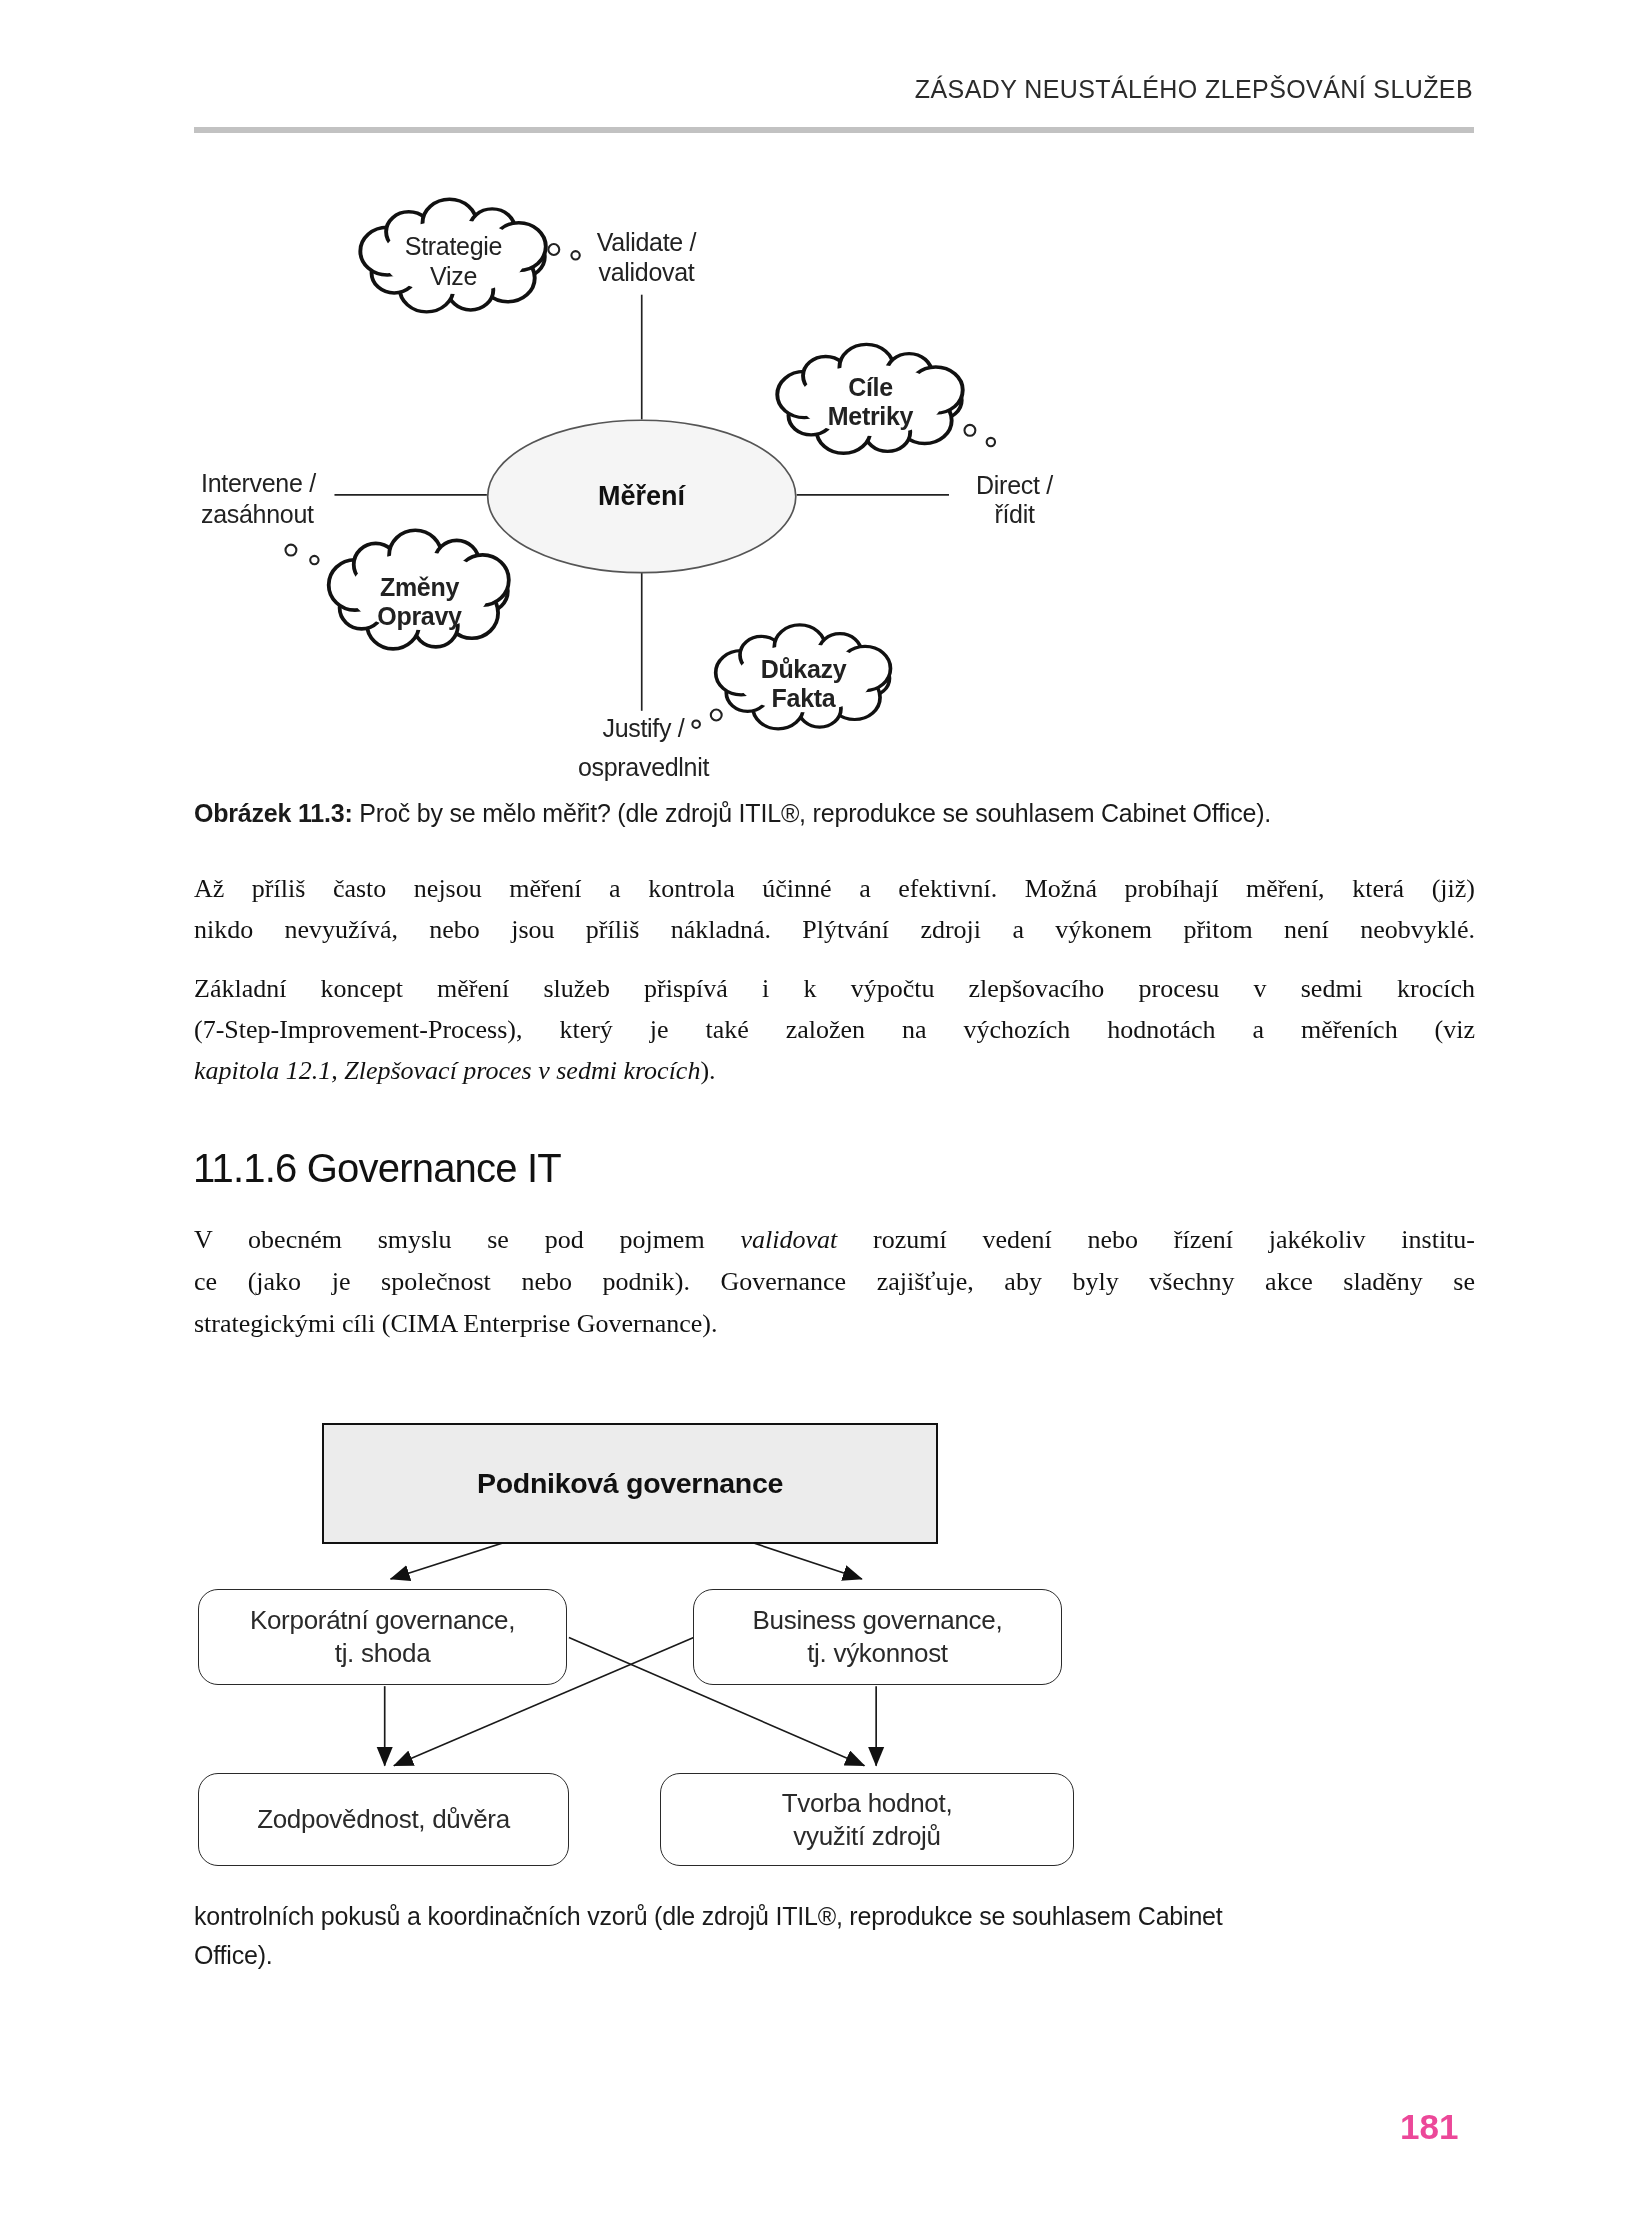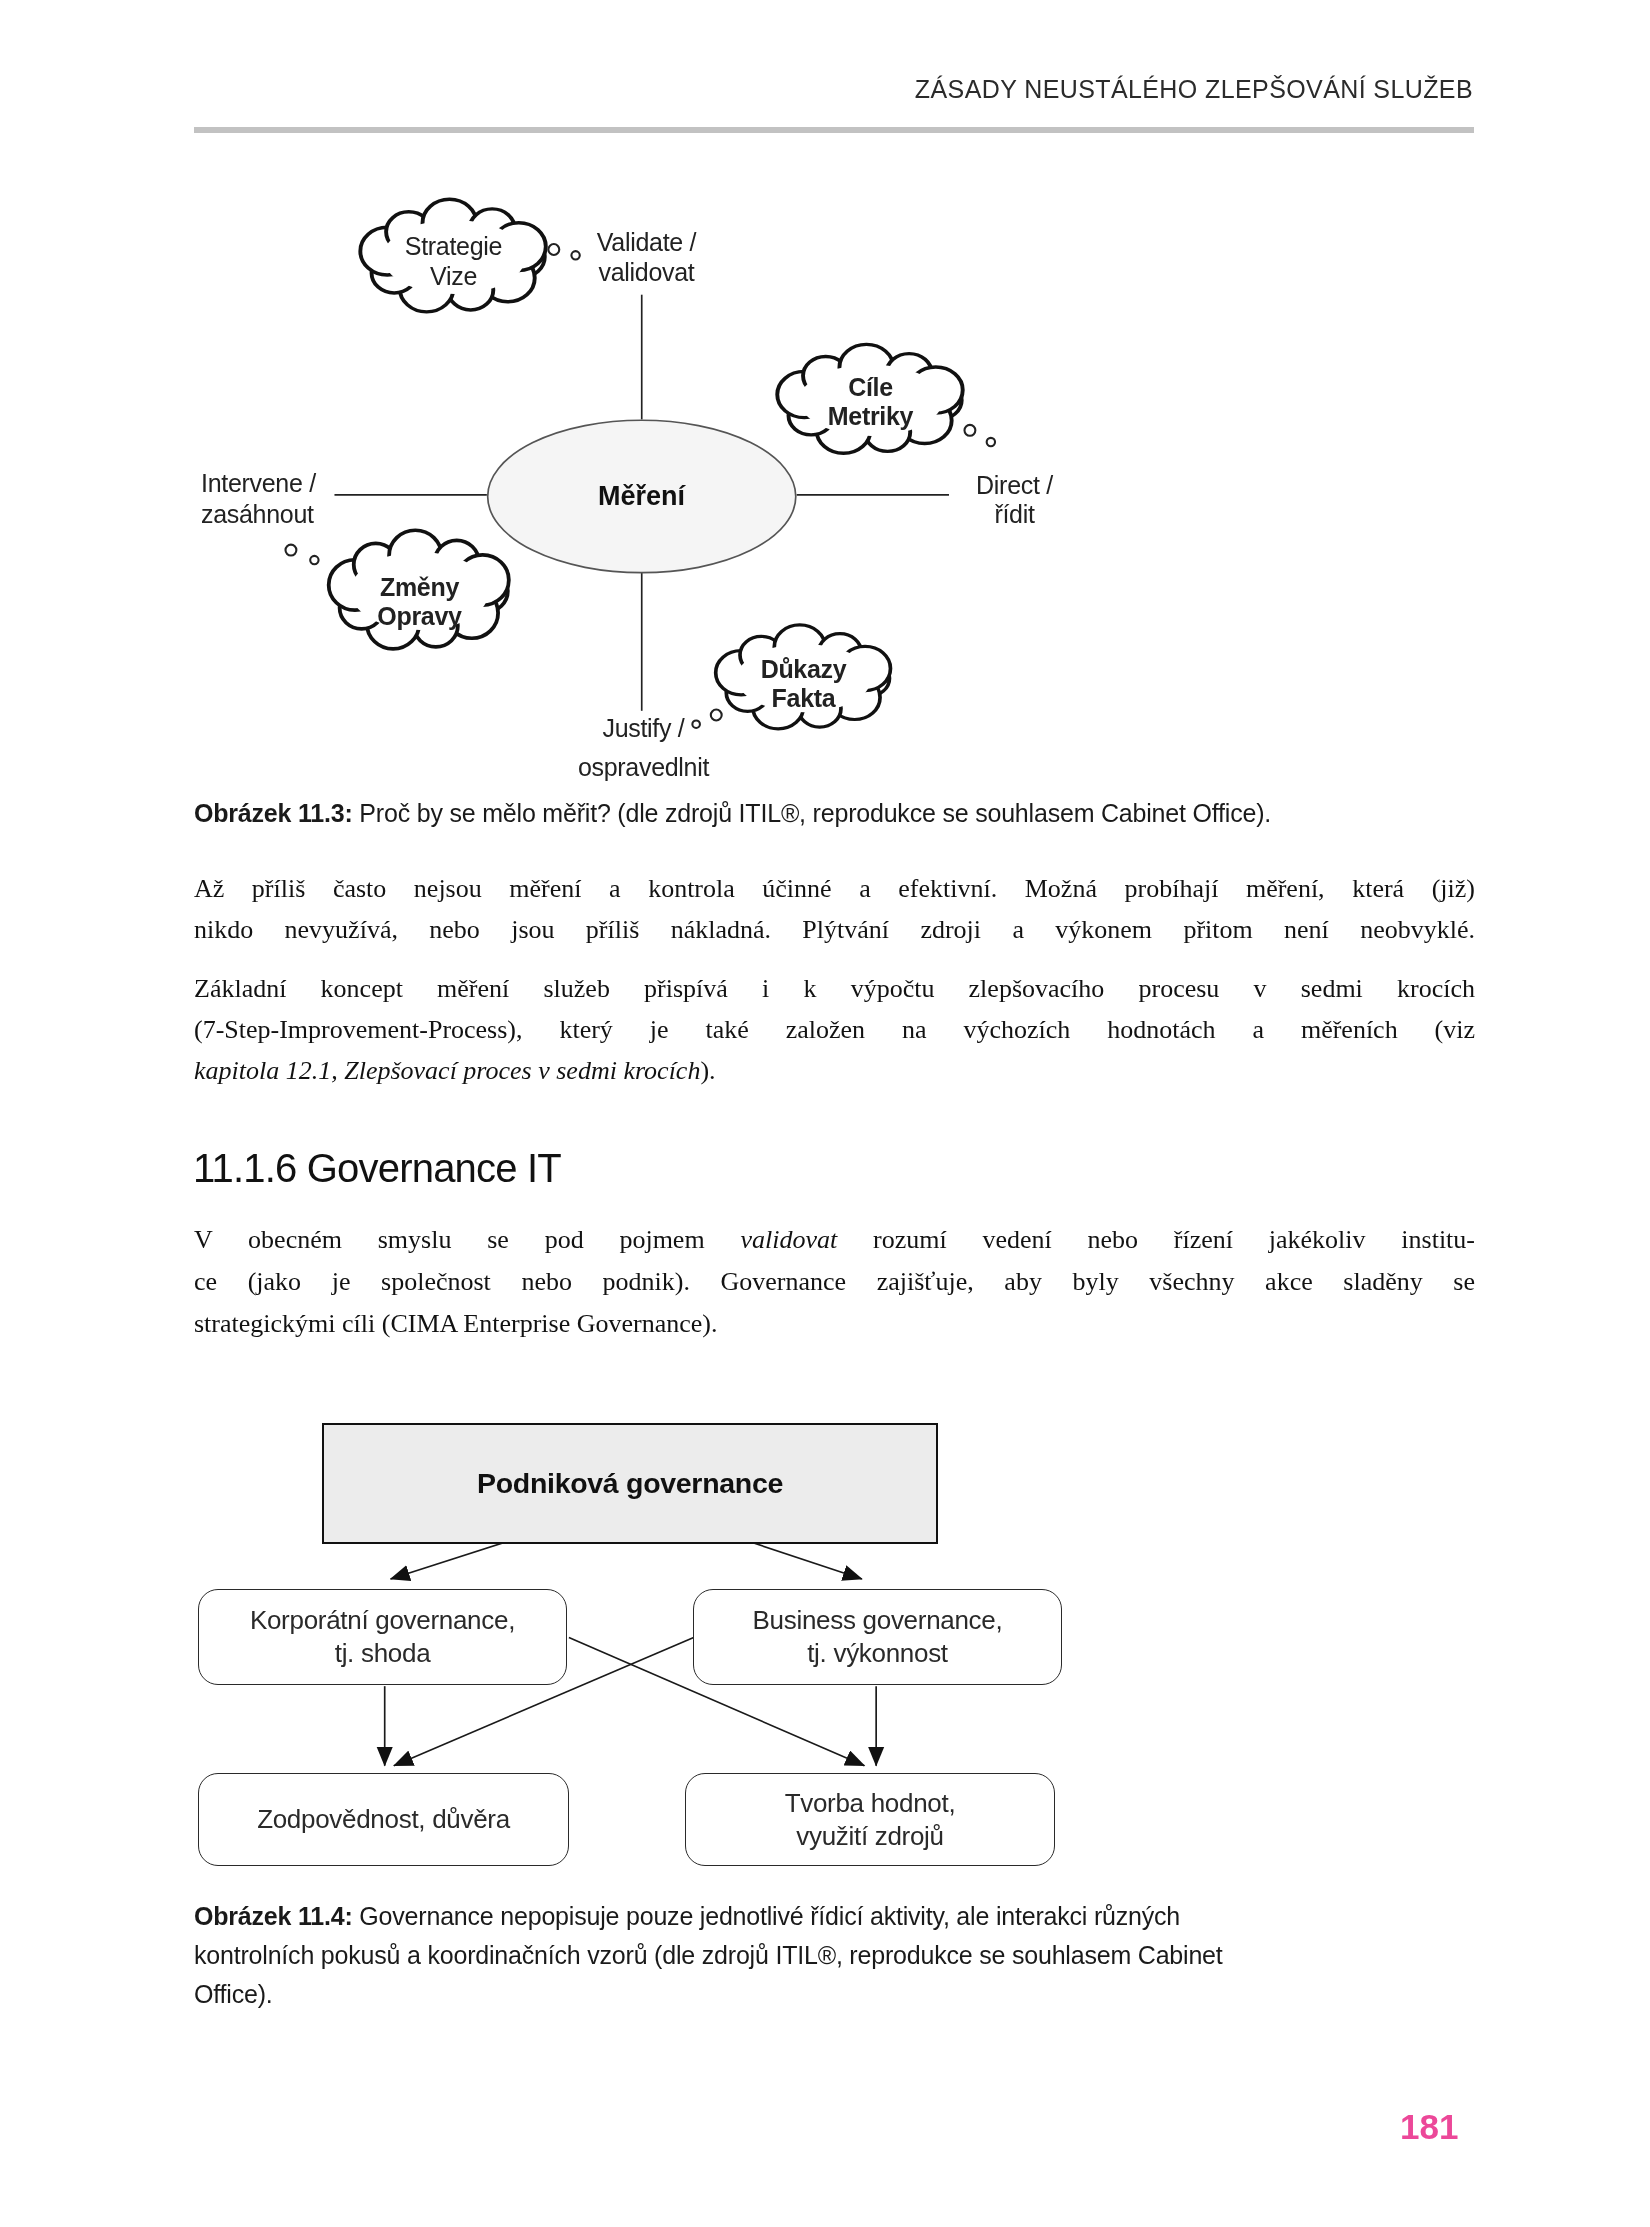--- a/index.html
+++ b/index.html
@@ -86,21 +86,21 @@
   }
   .gbox span { display: block; }
   #box-top {
     left: 322px; top: 1380px; width: 616px; height: 121px;
     background: #ececec; border: 2.1px solid #111111; border-radius: 0;
     font-weight: bold; font-size: 28.5px; color: #111111; margin-top: 43px;
   }
   #box-mid-left  { left: 198px; top: 1589px; width: 369px; height: 96px; }
   #box-mid-right { left: 693px; top: 1589px; width: 369px; height: 96px; text-align: right; }
   #box-bot-left  { left: 198px; top: 1773px; width: 371px; height: 93px; }
-  #box-bot-right { left: 685px; top: 1773px; width: 370px; height: 93px; }
+  #box-bot-right { left: 660px; top: 1773px; width: 414px; height: 93px; }
 
   #page-number {
     left: 1400px; top: 2107px;
     font-weight: bold; font-size: 35px; color: #ec4899;
   }
 </style>
 </head>
 <body>
 
 <div id="page">
@@ -240,21 +240,20 @@
     <span>Business governance,</span>
     <span>tj. výkonnost</span>
   </div>
   <div class="abs gbox" id="box-bot-left">Zodpovědnost, důvěra</div>
   <div class="abs gbox" id="box-bot-right">
     <span>Tvorba hodnot,</span>
     <span>využití zdrojů</span>
   </div>
 
   <div class="abs caption" style="top:1897px;">
-    <div><b>Obrázek 11.4:</b> <span>Governance nepopisuje pouze jednotlivé řídicí aktivity, ale interakci různých</span></div>
     <div>kontrolních pokusů a koordinačních vzorů (dle zdrojů ITIL®, reprodukce se souhlasem Cabinet</div>
     <div>Office).</div>
   </div>
 
   <div class="abs" id="page-number">181</div>
 
 </div>
 
 
 </body></html>

